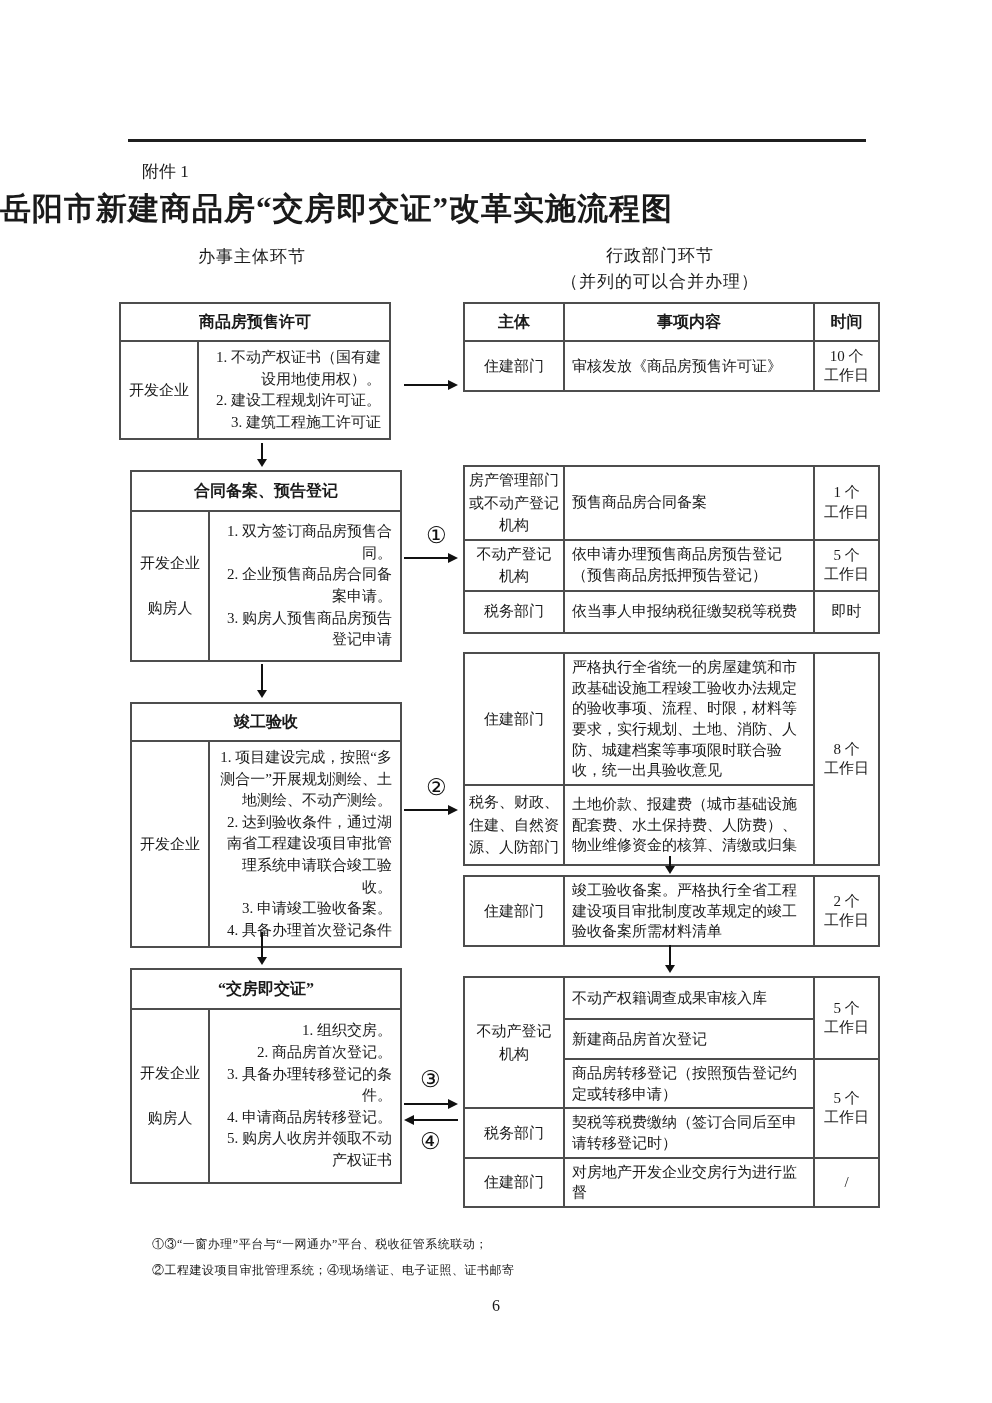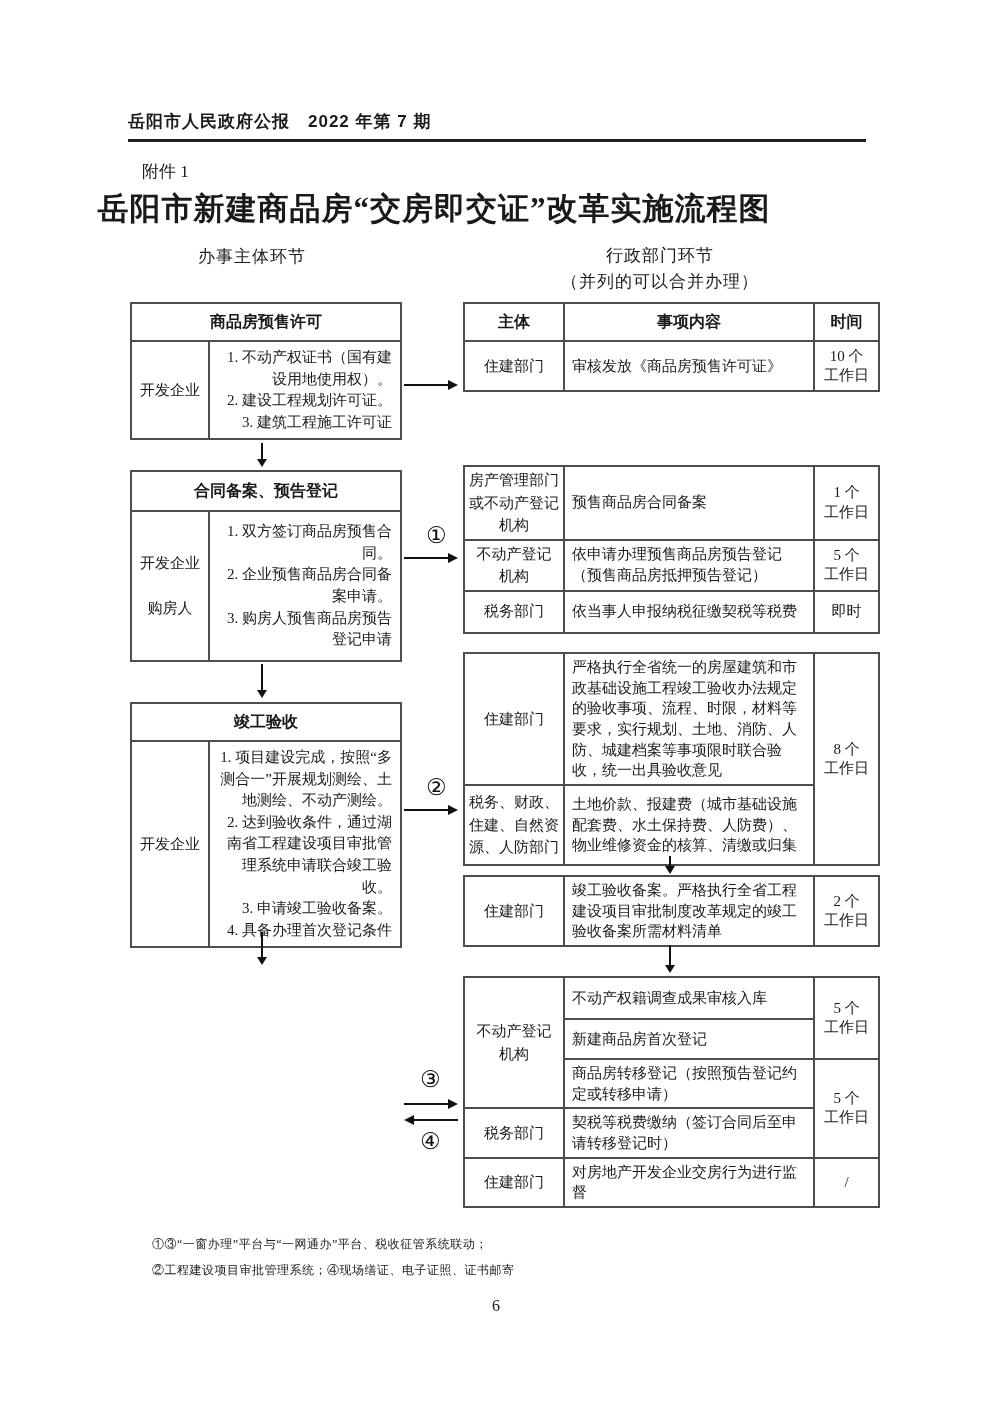--- a/index.html
+++ b/index.html
@@ -10,21 +10,21 @@
     overflow:hidden;
   }
   .gz-header{
     position:absolute;left:128px;top:110px;
     font-family:"Liberation Sans","DejaVu Sans",sans-serif;
     font-weight:bold;font-size:17px;letter-spacing:1px;
   }
   .gz-rule{position:absolute;left:128px;top:139px;width:738px;height:3px;background:#1f1f1f;}
   .attach{position:absolute;left:142px;top:160px;font-size:17px;}
   .title{
-    position:absolute;left:10px;top:188px;width:848px;text-align:center;
+    position:absolute;left:0;top:188px;width:848px;text-align:left;
     font-size:31px;font-weight:bold;letter-spacing:1px;
   }
   .cap{font-size:17px;letter-spacing:1px;}
   .cap-l{position:absolute;left:152px;top:245px;width:200px;text-align:center;}
   .cap-r{position:absolute;left:520px;top:243px;width:280px;text-align:center;line-height:26px;}
 
   table.lbox,table.rtab{
     position:absolute;border-collapse:collapse;table-layout:fixed;background:#fff;
   }
   table.lbox{width:270px;}
@@ -46,31 +46,30 @@
     font-family:"DejaVu Sans","Liberation Sans",sans-serif;
   }
   .footnote{position:absolute;left:152px;font-size:12px;letter-spacing:0.5px;}
   .pageno{position:absolute;left:0;top:1297px;width:992px;text-align:center;font-size:16px;}
 </style>
 </head>
 <body>
 
 <div class="page">
 
-  <div class="gz-header">岳阳市人民政府公报　2022 年第 7 期</div>
   <div class="gz-rule"></div>
   <div class="attach">附件 1</div>
   <div class="title">岳阳市新建商品房“交房即交证”改革实施流程图</div>
   <div class="cap cap-l">办事主体环节</div>
   <div class="cap cap-r">
     <div>行政部门环节</div>
     <div>（并列的可以合并办理）</div>
   </div>
 
-  <table class="lbox" style="left:130px;top:302px;border-radius:11px;">
+  <table class="lbox" style="left:119px;top:302px;border-radius:11px;">
     <colgroup>
         <col style="width:78px">
         <col style="width:192px">
       </colgroup>
     <tbody>
         <tr>
           <th colspan="2" style="height:34px">商品房预售许可</th>
         </tr>
     <tr style="height:98px">
       <td class="subj">开发企业</td>
@@ -113,20 +112,41 @@
     <tr style="height:188px">
       <td class="subj">开发企业</td>
       <td class="items">1. 项目建设完成，按照“多测合一”开展规划测绘、土地测绘、不动产测绘。
 2. 达到验收条件，通过湖南省工程建设项目审批管理系统申请联合竣工验收。
 3. 申请竣工验收备案。
 4. 具备办理首次登记条件</td>
     </tr>
   </tbody>
     </table>
 
+  <table class="lbox" style="left:130px;top:968px;">
+    <colgroup>
+        <col style="width:78px">
+        <col style="width:192px">
+      </colgroup>
+    <tbody>
+        <tr>
+          <th colspan="2" style="height:36px">“交房即交证”</th>
+        </tr>
+    <tr style="height:174px">
+      <td class="subj">开发企业
+
+购房人</td>
+      <td class="items">1. 组织交房。
+2. 商品房首次登记。
+3. 具备办理转移登记的条件。
+4. 申请商品房转移登记。
+5. 购房人收房并领取不动产权证书</td>
+    </tr>
+  </tbody>
+    </table>
 
   <table class="rtab" style="left:463px;top:302px;">
     <colgroup>
         <col style="width:100px">
         <col style="width:250px">
         <col style="width:65px">
       </colgroup>
     <tbody>
         <tr>
       <th style="height:34px">主体</th>

